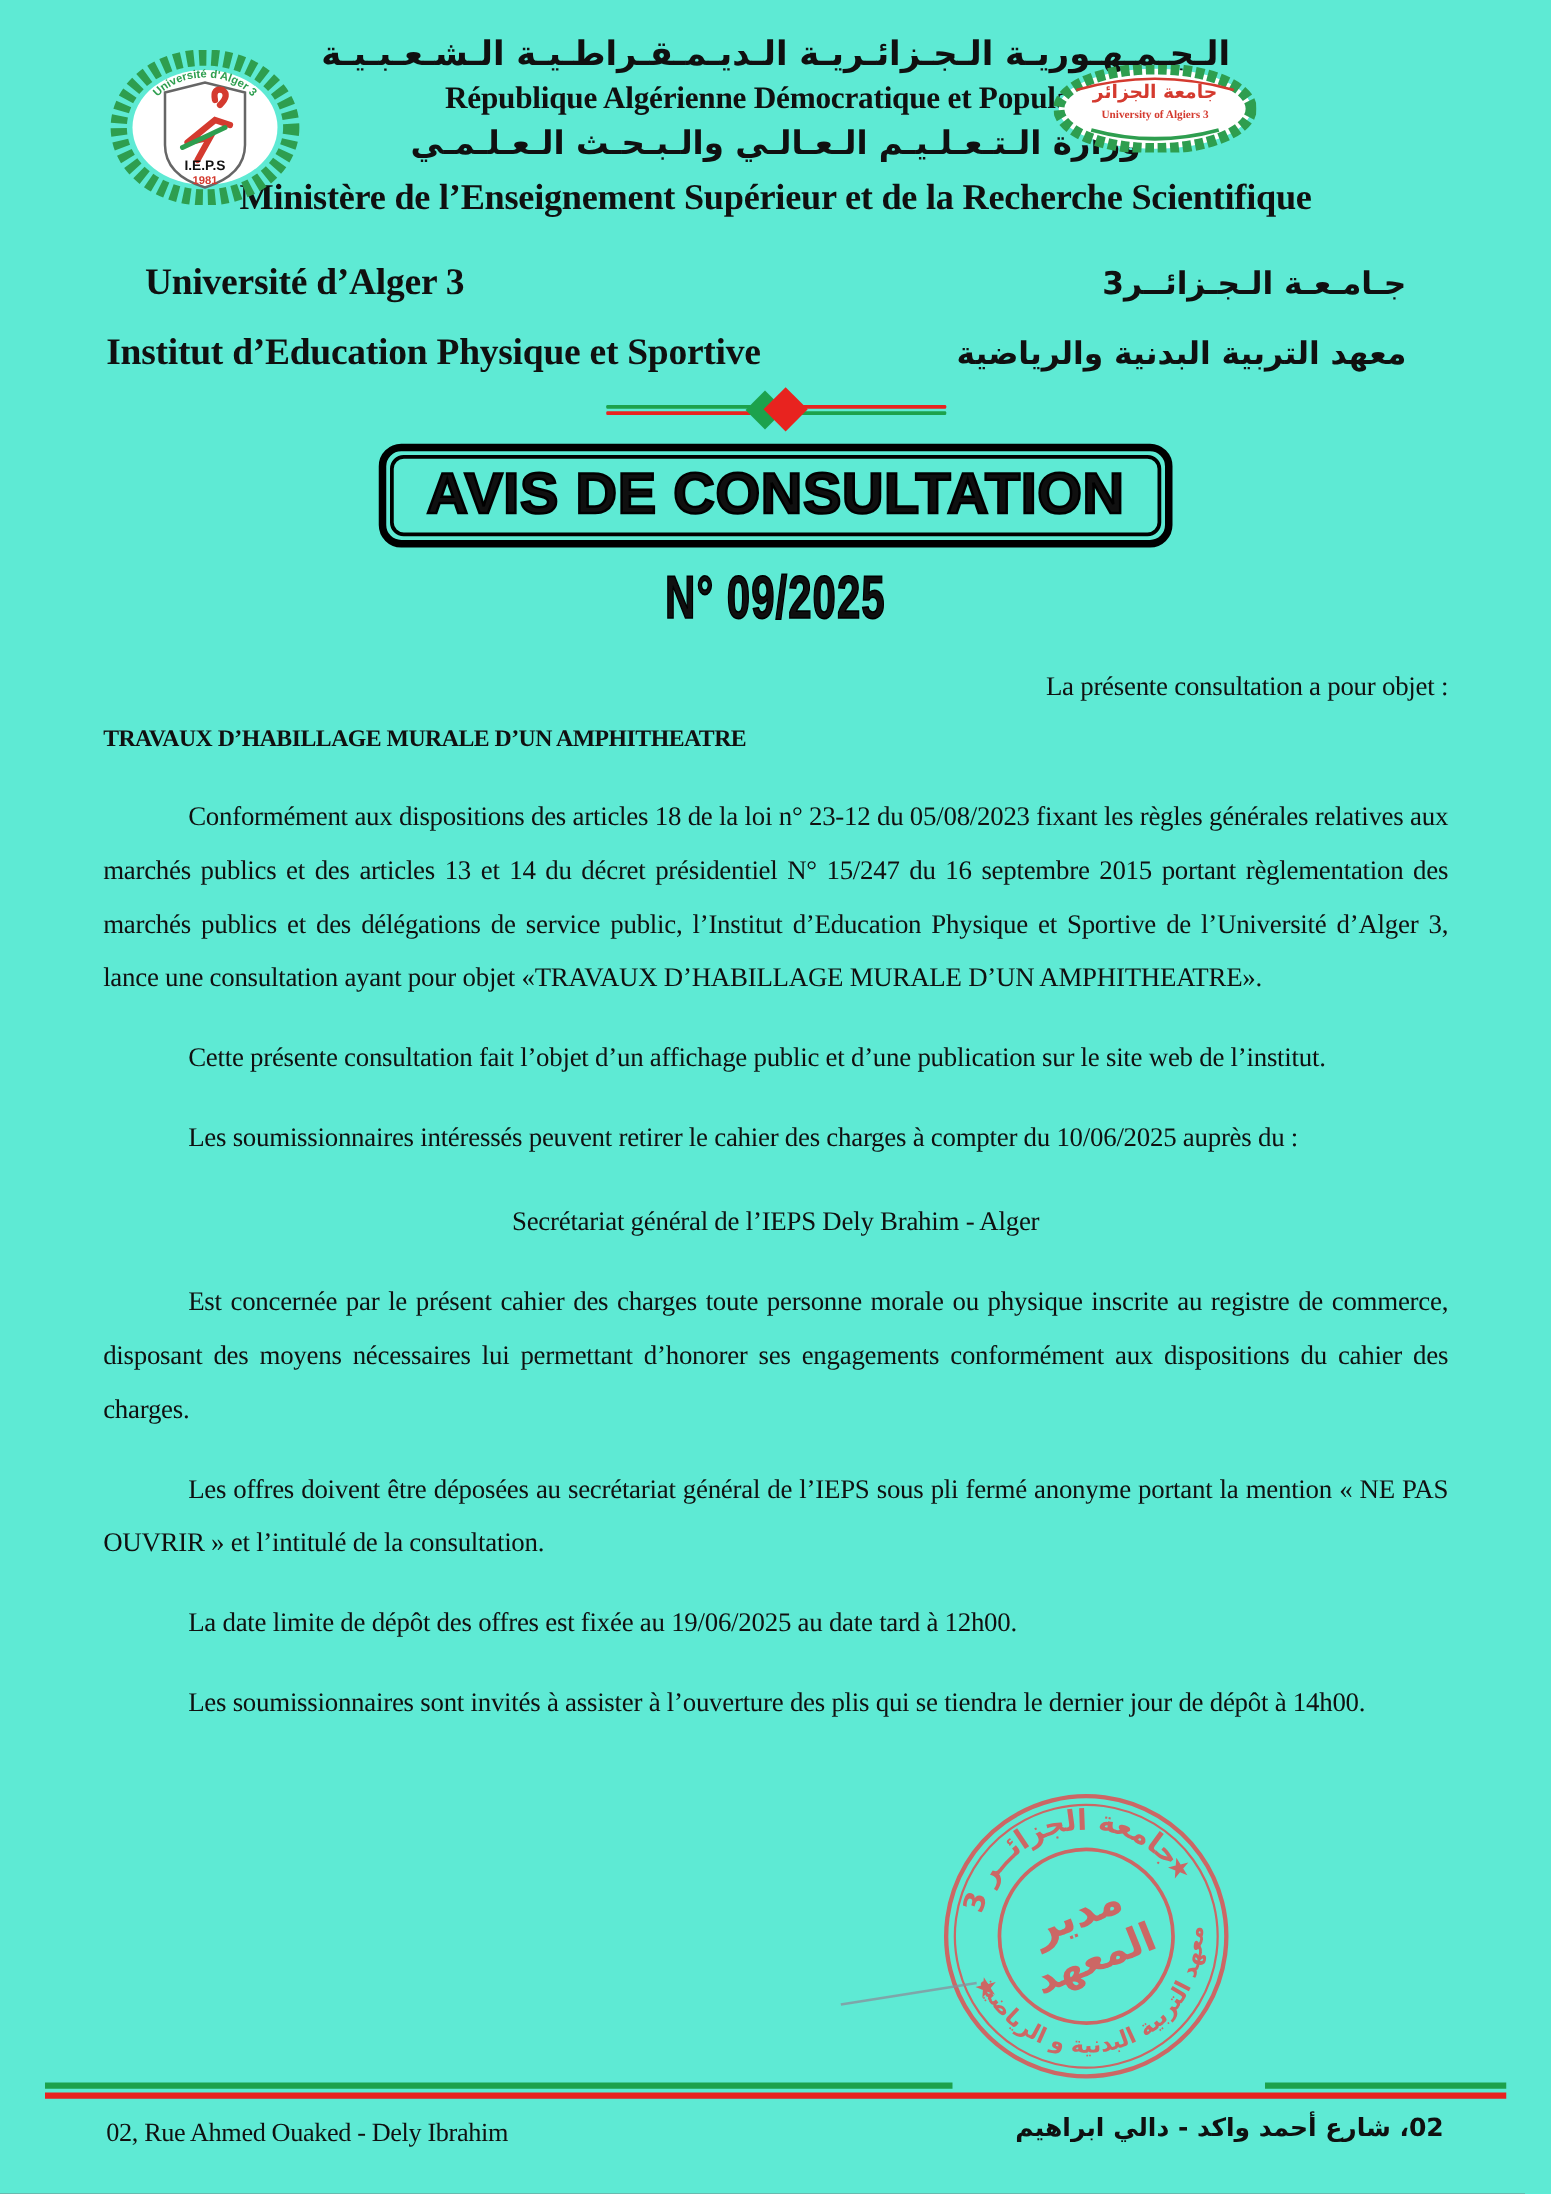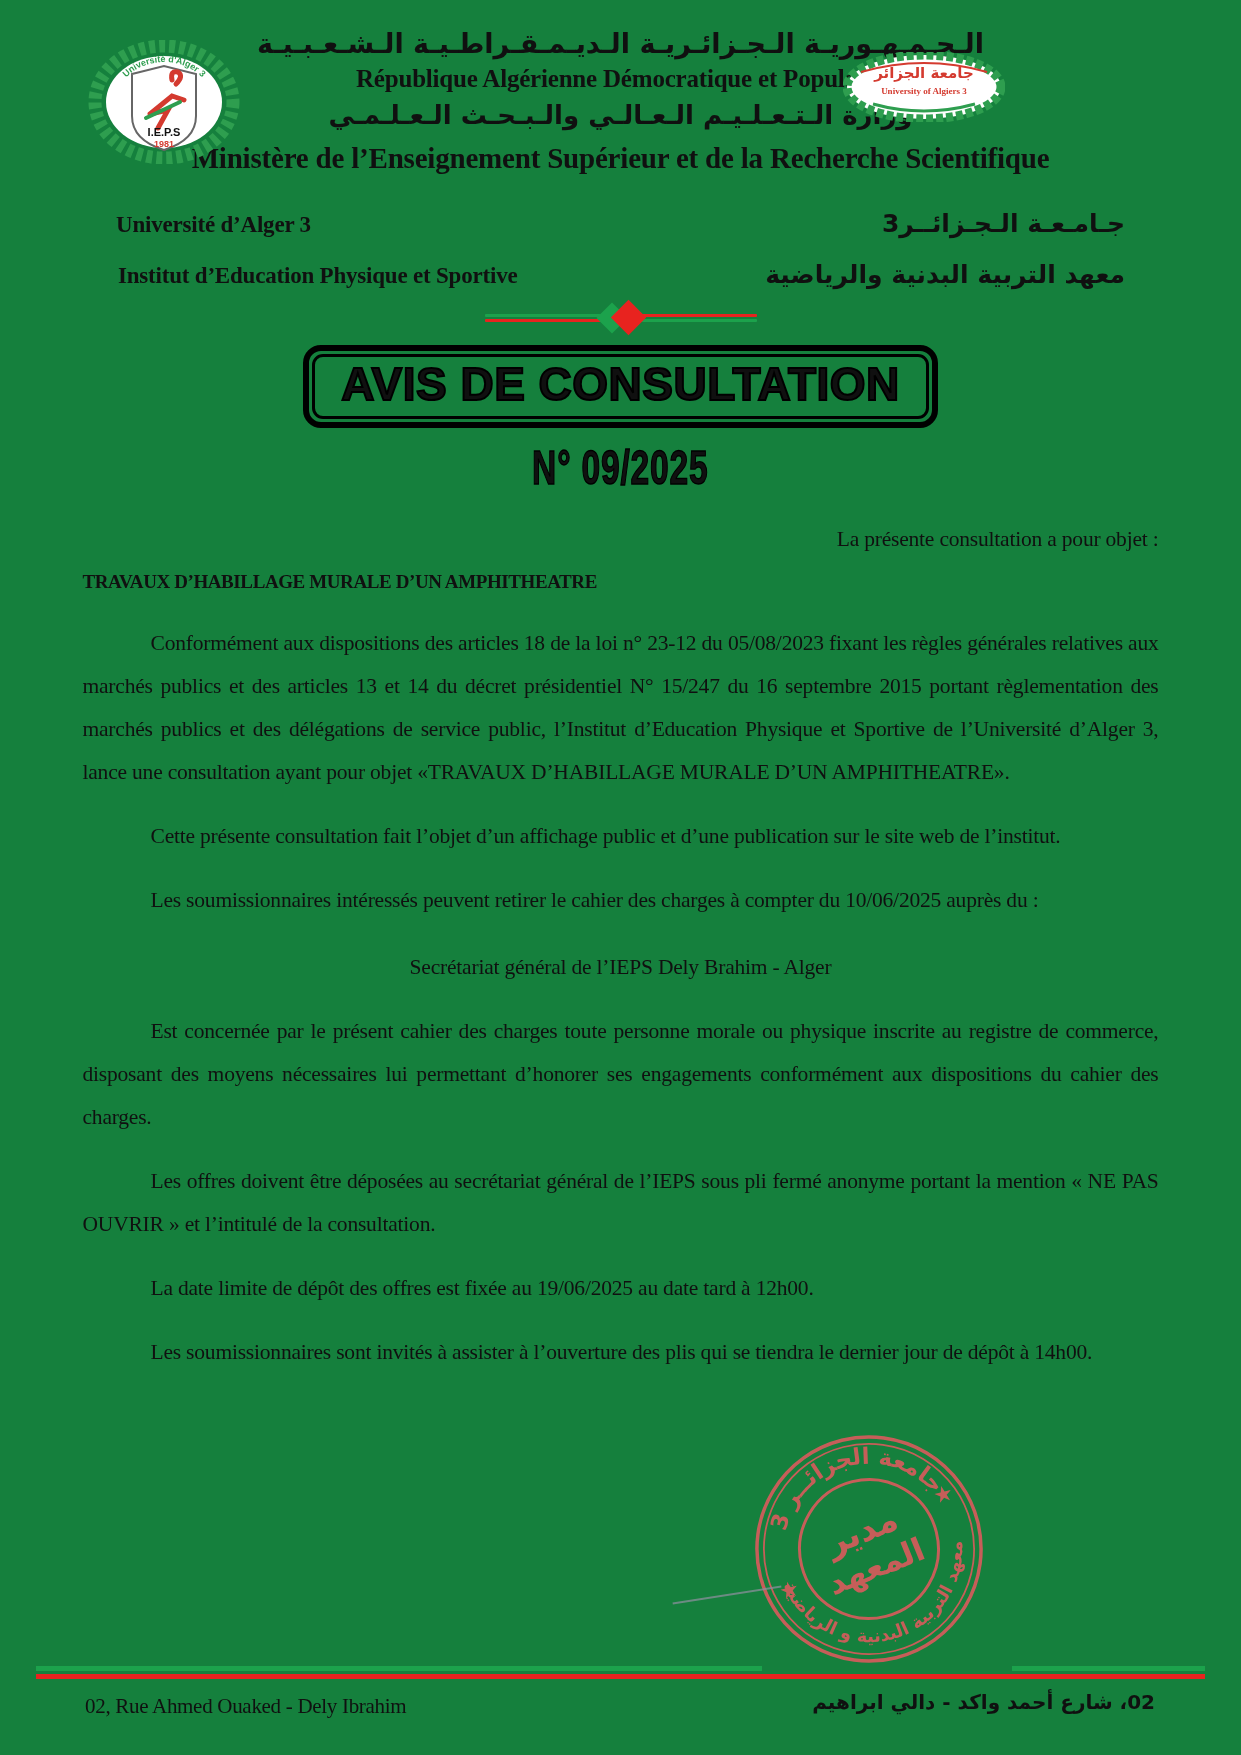--- a/index.html
+++ b/index.html
@@ -1,36 +1,36 @@
 <!DOCTYPE html>
 <html><head>
 <meta charset="utf-8">
 <style>
   * { margin:0; padding:0; box-sizing:border-box; }
   html,body { background:#777; }
   .page {
     position:relative; width:1241px; height:1755px; margin:0 auto;
-    background:#15803d; overflow:hidden; color:#101010;
+    background:#5eead4; overflow:hidden; color:#101010;
     font-family:"Liberation Serif", serif;
   }
   
   .header { position:relative; padding-top:26px; }
   .h-line { text-align:center; }
   .ar { font-family:"DejaVu Sans", sans-serif; direction:rtl; }
   .h-ar1 { font-size:27px; font-weight:bold; line-height:1.3; }
   .h-fr1 { font-size:25px; font-weight:bold; line-height:1.45; letter-spacing:-0.2px; }
   .h-ar2 { font-size:26px; font-weight:bold; line-height:1.4; }
   .h-fr2 { font-size:29px; font-weight:bold; margin-top:8px; letter-spacing:-0.2px; }
   .logo-left { position:absolute; left:88px; top:40px; width:152px; height:124px; }
   .logo-right { position:absolute; left:843px; top:52px; width:162px; height:70px; }
   
   .inst { margin-top:34px; }
   .inst-row { display:flex; justify-content:space-between; align-items:baseline; padding:0 116px; }
-  .inst-row + .inst-row { margin-top:22px; padding-left:85px;margin-left:33px; }
-  .inst-fr { font-size:23px; font-weight:bold; letter-spacing:-0.2px; }
+  .inst-row + .inst-row { margin-top:22px; padding-left:85px; }
+  .inst-fr { font-size:30px; font-weight:bold; letter-spacing:-0.2px; }
   .inst-ar { font-size:25px; font-weight:bold; }
   
   .orn { margin:16px auto 0; width:272px; display:flex; align-items:center; height:26px; }
   .orn-seg { flex:1; display:flex; flex-direction:column; gap:2px; }
   .orn-bar { height:3px; border-radius:1px; }
   .orn-diamond { width:22px; height:22px; transform:rotate(45deg); flex:none; }
   .orn-diamond.g { margin-right:-7px; }
   .orn-diamond.r { width:25px; height:25px; z-index:1; }
   
   .title-wrap { margin:14px auto 0; width:fit-content; }

